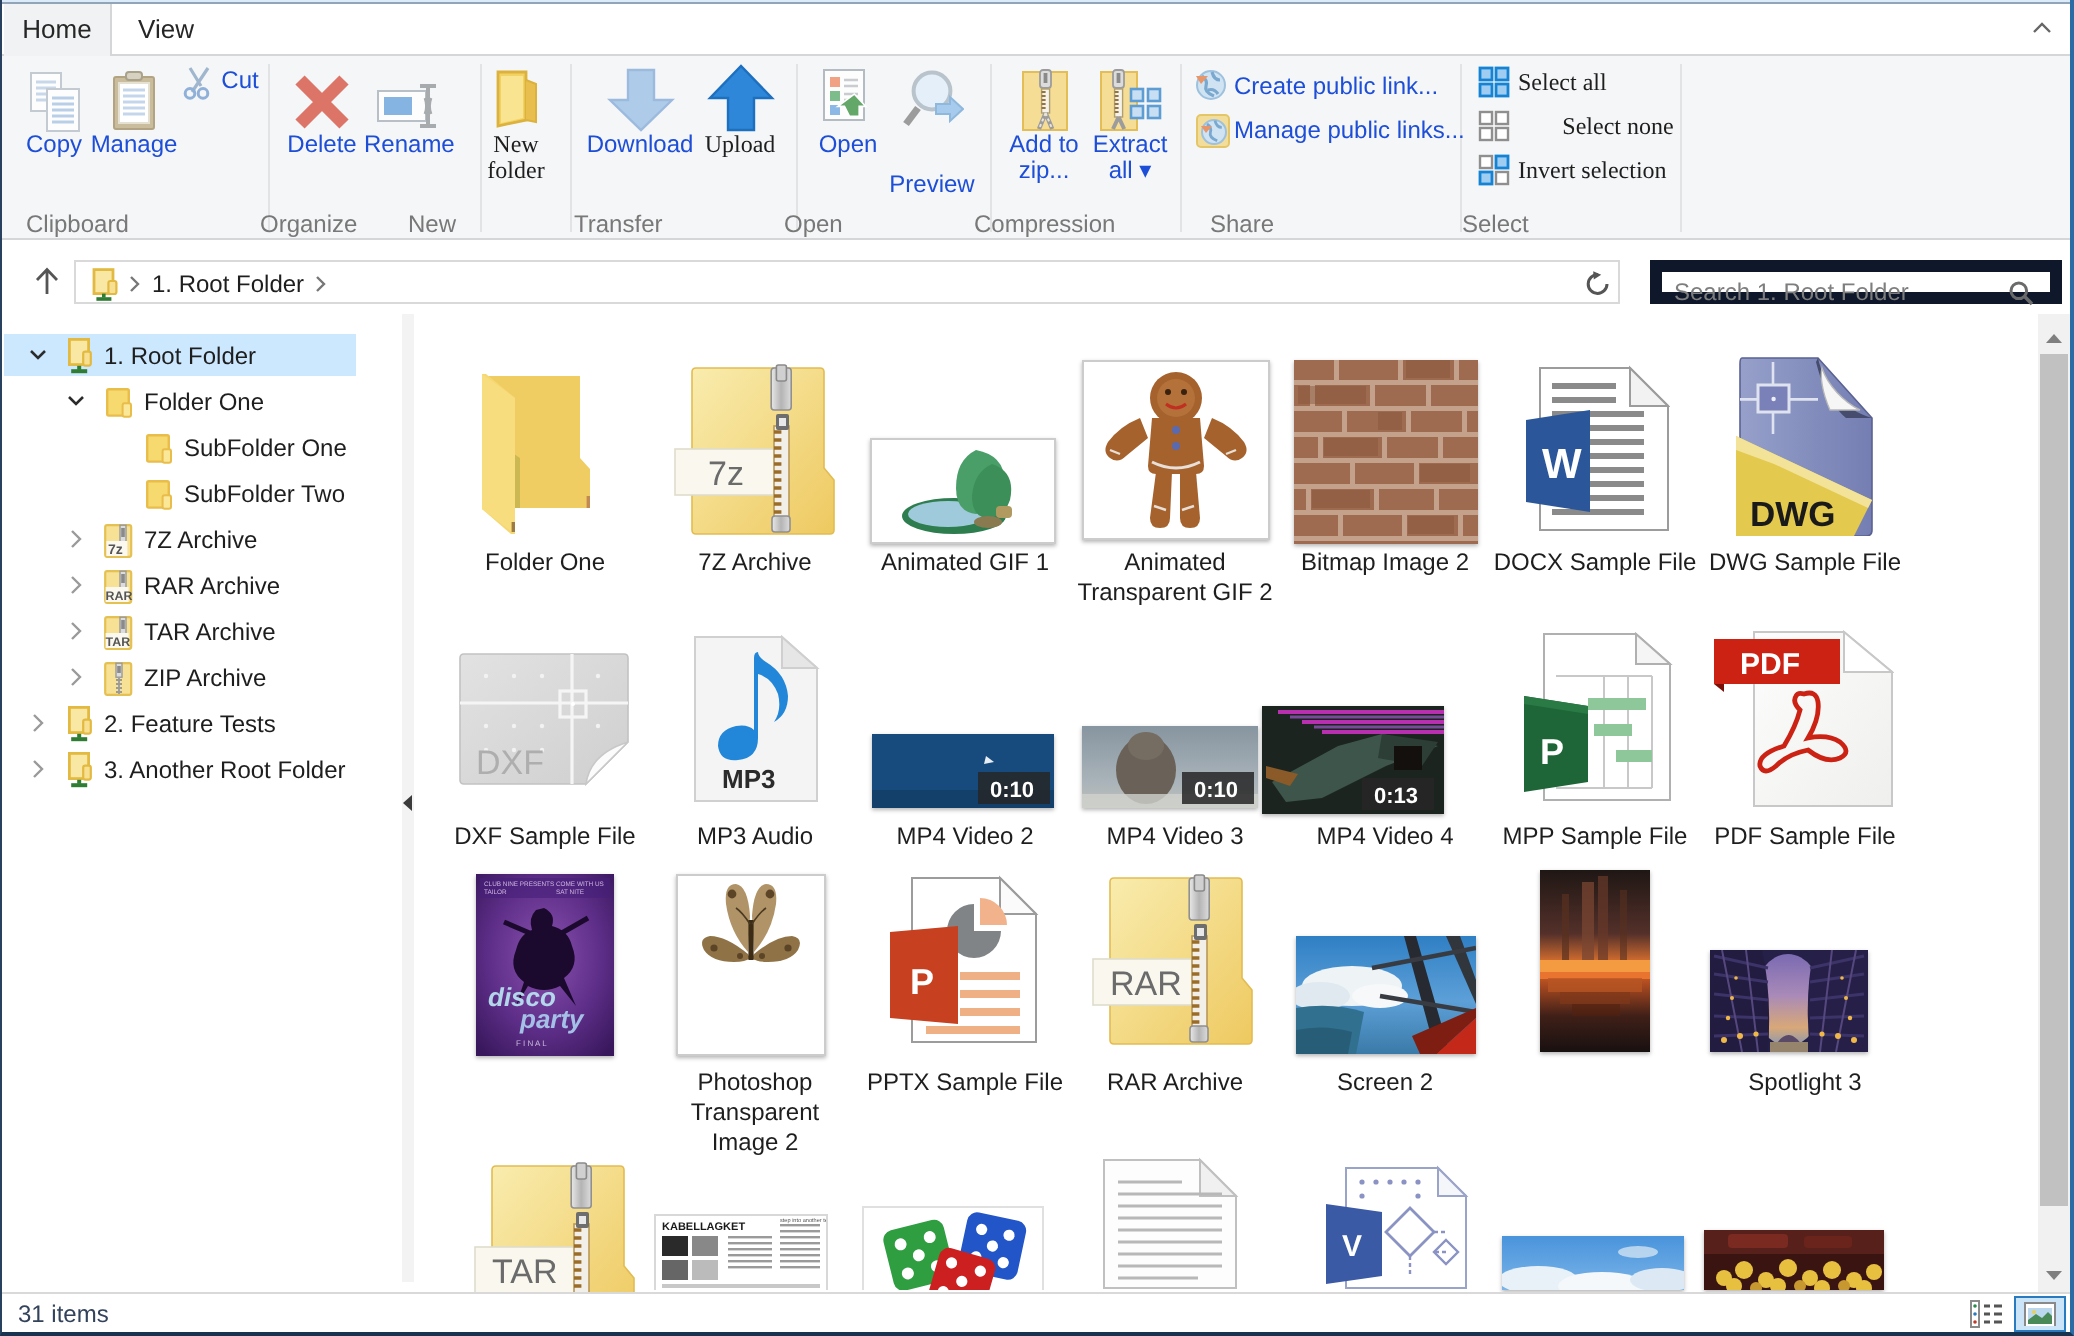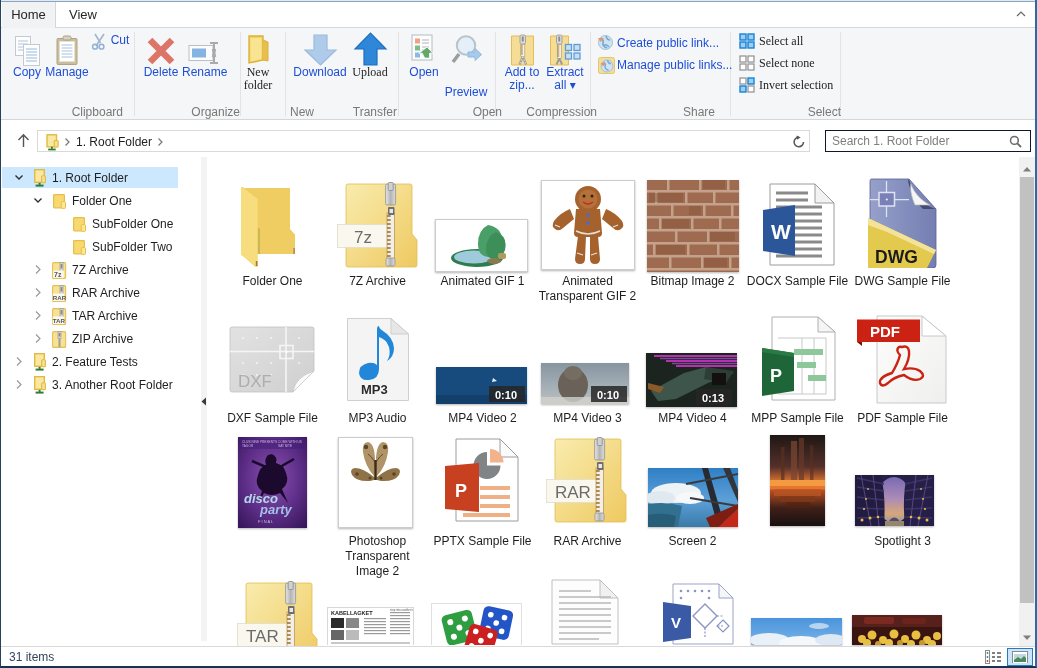--- a/index.html
+++ b/index.html
@@ -11,30 +11,30 @@
 #topedge { position:absolute; left:0; top:0; width:1037px; height:1px; background:#dcebfa; }
 #topedge2 { position:absolute; left:0; top:1px; width:1037px; height:1px; background:#91a4b8; }
 
 #tabbar { position:absolute; left:1px; top:2px; width:1034px; height:26px; background:#fff; border-bottom:1px solid #d5d6d7;padding-left:16px; }
 #tab-home { position:absolute; left:1px; top:0px; width:54px; height:26px; background:#f1f2f3; border-right:1px solid #d5d6d7; color:#262626; font-size:13px; line-height:26px; text-align:center; }
 #tab-view { position:absolute; left:56px; top:0; width:52px; height:26px; color:#262626; font-size:13px; line-height:26px; text-align:center; }
 #ribcollapse { position:absolute; right:8px; top:6px; color:#666; }
 
 #ribbon { position:absolute; left:1px; top:28px; width:1034px; height:92px; background:#f5f6f7; border-bottom:1px solid #d5d6d7; }
 .rdiv { position:absolute; top:4px; height:84px; width:1px; background:#e2e3e4; }
-.rlabel { position:absolute; top:77px; width:110px; text-align:right; font-size:12px; color:#787878; }
+.rlabel { position:absolute; top:77px; width:110px; text-align:left; font-size:12px; color:#787878; }
 .rbtn { position:absolute; top:4px; text-align:center; font-size:12px; }
 .rbtn .cap { margin-top:2px; line-height:13px; }
 .gray { color:#1d4ed8; }
 .blk { color:#1e1e1e;font-family:Liberation Serif, serif; }
 
 #addr { position:absolute; left:1px; top:121px; width:1034px; height:36px; background:#fff; }
 #crumbbox { position:absolute; left:36px; top:9px; width:752px; height:22px; background:#fff; border:1px solid #d9d9d9; }
 #refreshbox { position:absolute; left:787px; top:9px; width:22px; height:22px; background:#fff; border:1px solid #d9d9d9; border-left:none; }
-#searchbox { position:absolute; left:824px; top:9px; width:206px; height:22px; background:#fff; border:1px solid #0f172a; font-size:12px; color:#7e7e7e; line-height:20px; padding-left:6px; }
+#searchbox { position:absolute; left:824px; top:9px; width:206px; height:22px; background:#fff; border:6px solid #0f172a; font-size:12px; color:#7e7e7e; line-height:20px; padding-left:6px; }
 
 #main { position:absolute; left:1px; top:157px; width:1034px; height:489px; background:#fff; }
 #treesplit { position:absolute; left:200px; top:0px; width:6px; height:484px; background:#f3f3f3; }
 .trow { position:absolute; height:22px; font-size:12px; color:#1e1e1e; line-height:22px; white-space:nowrap; }
 .lbl { position:absolute; width:105px; text-align:center; font-size:12px; color:#1e1e1e; line-height:15px; }
 .ph { box-shadow: 0 1px 2px rgba(90,90,90,0.45); }
 
 #sbar { position:absolute; left:1018px; top:0; width:16px; height:489px; background:#f1f1f1; }
 #sthumb { position:absolute; left:1px; top:20px; width:14px; height:426px; background:#c1c1c1; }
 
@@ -226,21 +226,21 @@
   <div class="rbtn blk" style="left:758px;top:6px;width:100px;text-align:left">Select all</div>
 
   <svg class="abs" style="left:738px;top:27px" width="16" height="16" viewBox="0 0 16 16">
     <g fill="#fff" stroke="#8f8f8f" stroke-width="1.2">
     <rect x="1" y="1" width="6" height="6"></rect>
         <rect x="9" y="1" width="6" height="6"></rect>
     <rect x="1" y="9" width="6" height="6"></rect>
         <rect x="9" y="9" width="6" height="6"></rect>
       </g>
   </svg>
-  <div class="rbtn blk" style="left:758px;top:28px;width:100px;text-align:left">Select none</div>
+  <div class="rbtn blk" style="left:758px;top:28px;width:100px;text-align:center">Select none</div>
 
   <svg class="abs" style="left:738px;top:49px" width="16" height="16" viewBox="0 0 16 16">
     <rect x="1" y="1" width="6" height="6" fill="#fff" stroke="#8f8f8f" stroke-width="1.2"></rect>
     <rect x="9" y="1" width="6" height="6" fill="#9fccf1" stroke="#1583d5" stroke-width="1.4"></rect>
     <rect x="1" y="9" width="6" height="6" fill="#9fccf1" stroke="#1583d5" stroke-width="1.4"></rect>
     <rect x="9" y="9" width="6" height="6" fill="#fff" stroke="#8f8f8f" stroke-width="1.2"></rect>
   </svg>
   <div class="rbtn blk" style="left:758px;top:50px;width:100px;text-align:left">Invert selection</div>
 </div>
 <div id="addr">
@@ -598,21 +598,21 @@
     <rect width="88" height="41" fill="url(#mk)"></rect>
     <ellipse cx="32" cy="22" rx="15" ry="17" fill="#6a6258"></ellipse>
     <ellipse cx="32" cy="10" rx="9" ry="7" fill="#756d62"></ellipse>
     <rect x="0" y="34" width="88" height="7" fill="#cfd2cd" opacity="0.8"></rect>
     <rect x="50" y="23" width="36" height="16" fill="#262626" opacity="0.85"></rect>
     <text x="56" y="35.5" font-size="11" font-weight="bold" fill="#fff" font-family="Liberation Sans,sans-serif">0:10</text>
   </svg>
 </div>
 <div class="lbl" style="left:534px;top:254px">MP4 Video 3</div>
 
-<div class="abs ph" style="left:645px;top:196px;width:91px;height:54px">
+<div class="abs ph" style="left:630px;top:196px;width:91px;height:54px">
   <svg width="91" height="54" viewBox="0 0 91 54">
     <rect width="91" height="54" fill="#1c2420"></rect>
     <g stroke="#b82fb0" stroke-width="2">
           <path d="M8 3 H91 M20 8 H91 M30 13 H91"></path>
         </g>
     <g stroke="#7a4a9a" stroke-width="1.5">
           <path d="M14 5.5 H91 M26 10.5 H91"></path>
         </g>
     <path d="M5 38 L38 20 L60 14 L88 20 L62 30 L30 46 L12 48 Z" fill="#3d554a"></path>
     <path d="M60 14 L88 18 L80 30 L58 26 Z" fill="#2c3e36"></path>

